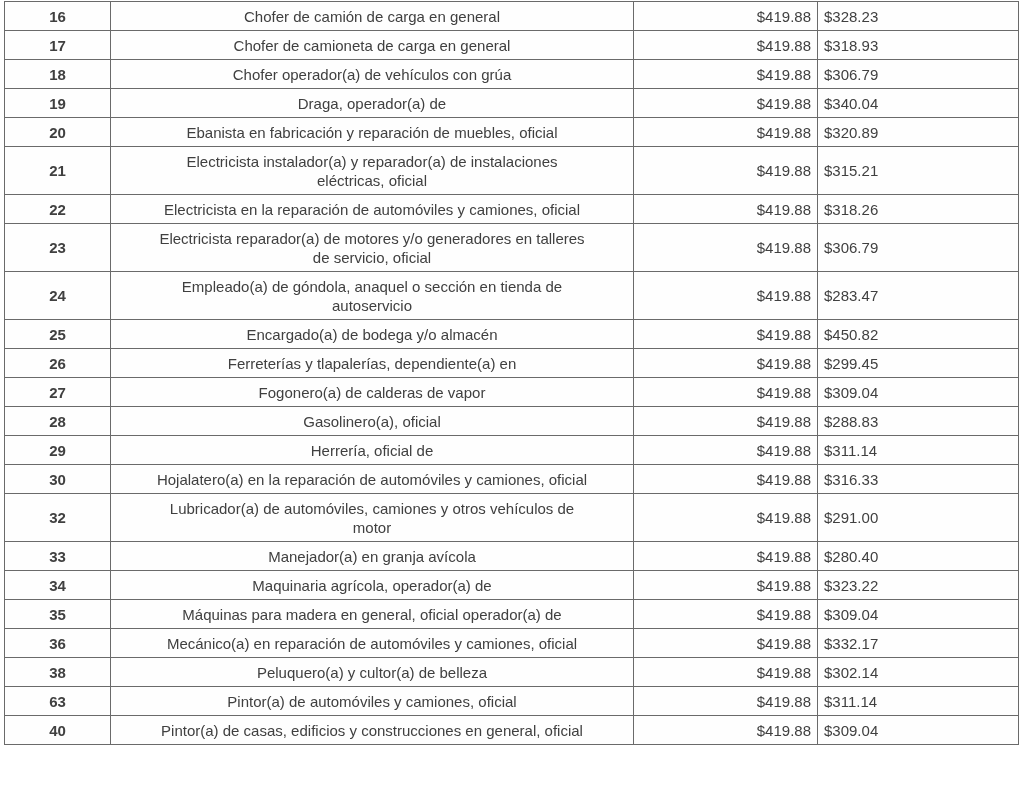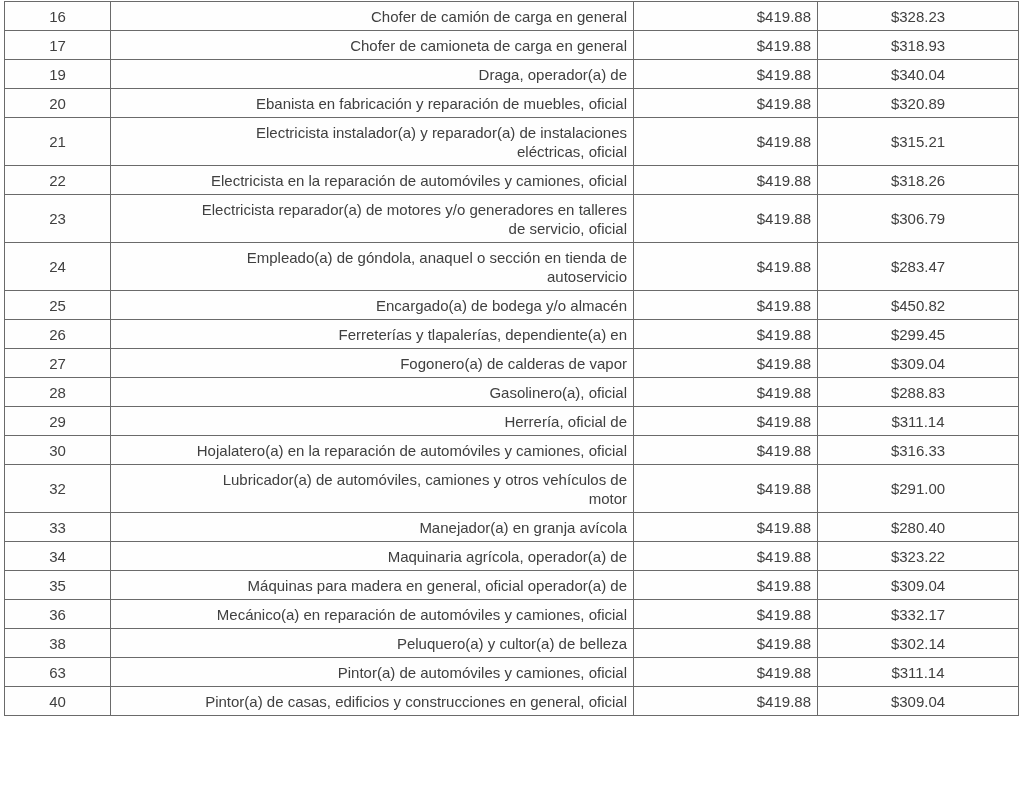--- a/index.html
+++ b/index.html
@@ -32,34 +32,35 @@
     font-size: 15px;
     line-height: 19px;
     padding: 4.5px 6px;
     vertical-align: middle;
     background: #fefefe;
   }
   td.cell-num {
     width: 106px;
     text-align: center;
     padding-right: 30px;
+    font-weight: bold;
   }
   td.cell-occ {
     width: 523px;
-    text-align: right;
+    text-align: center;
     padding-left: 9px;
     white-space: pre-line;
   }
   td.cell-gen {
     width: 184px;
     text-align: right;
   }
   td.cell-pro {
     width: 201px;
-    text-align: center;
+    text-align: left;
   }
 </style>
 </head>
 <body>
 
 <div class="page">
   <table class="wage-table">
     <tbody>
         <tr>
           <td class="cell-num">16</td>
@@ -67,20 +68,26 @@
           <td class="cell-gen">$419.88</td>
           <td class="cell-pro">$328.23</td>
         </tr>
         <tr>
           <td class="cell-num">17</td>
           <td class="cell-occ">Chofer de camioneta de carga en general</td>
           <td class="cell-gen">$419.88</td>
           <td class="cell-pro">$318.93</td>
         </tr>
         <tr>
+          <td class="cell-num">18</td>
+          <td class="cell-occ">Chofer operador(a) de vehículos con grúa</td>
+          <td class="cell-gen">$419.88</td>
+          <td class="cell-pro">$306.79</td>
+        </tr>
+        <tr>
           <td class="cell-num">19</td>
           <td class="cell-occ">Draga, operador(a) de</td>
           <td class="cell-gen">$419.88</td>
           <td class="cell-pro">$340.04</td>
         </tr>
         <tr>
           <td class="cell-num">20</td>
           <td class="cell-occ">Ebanista en fabricación y reparación de muebles, oficial</td>
           <td class="cell-gen">$419.88</td>
           <td class="cell-pro">$320.89</td>

